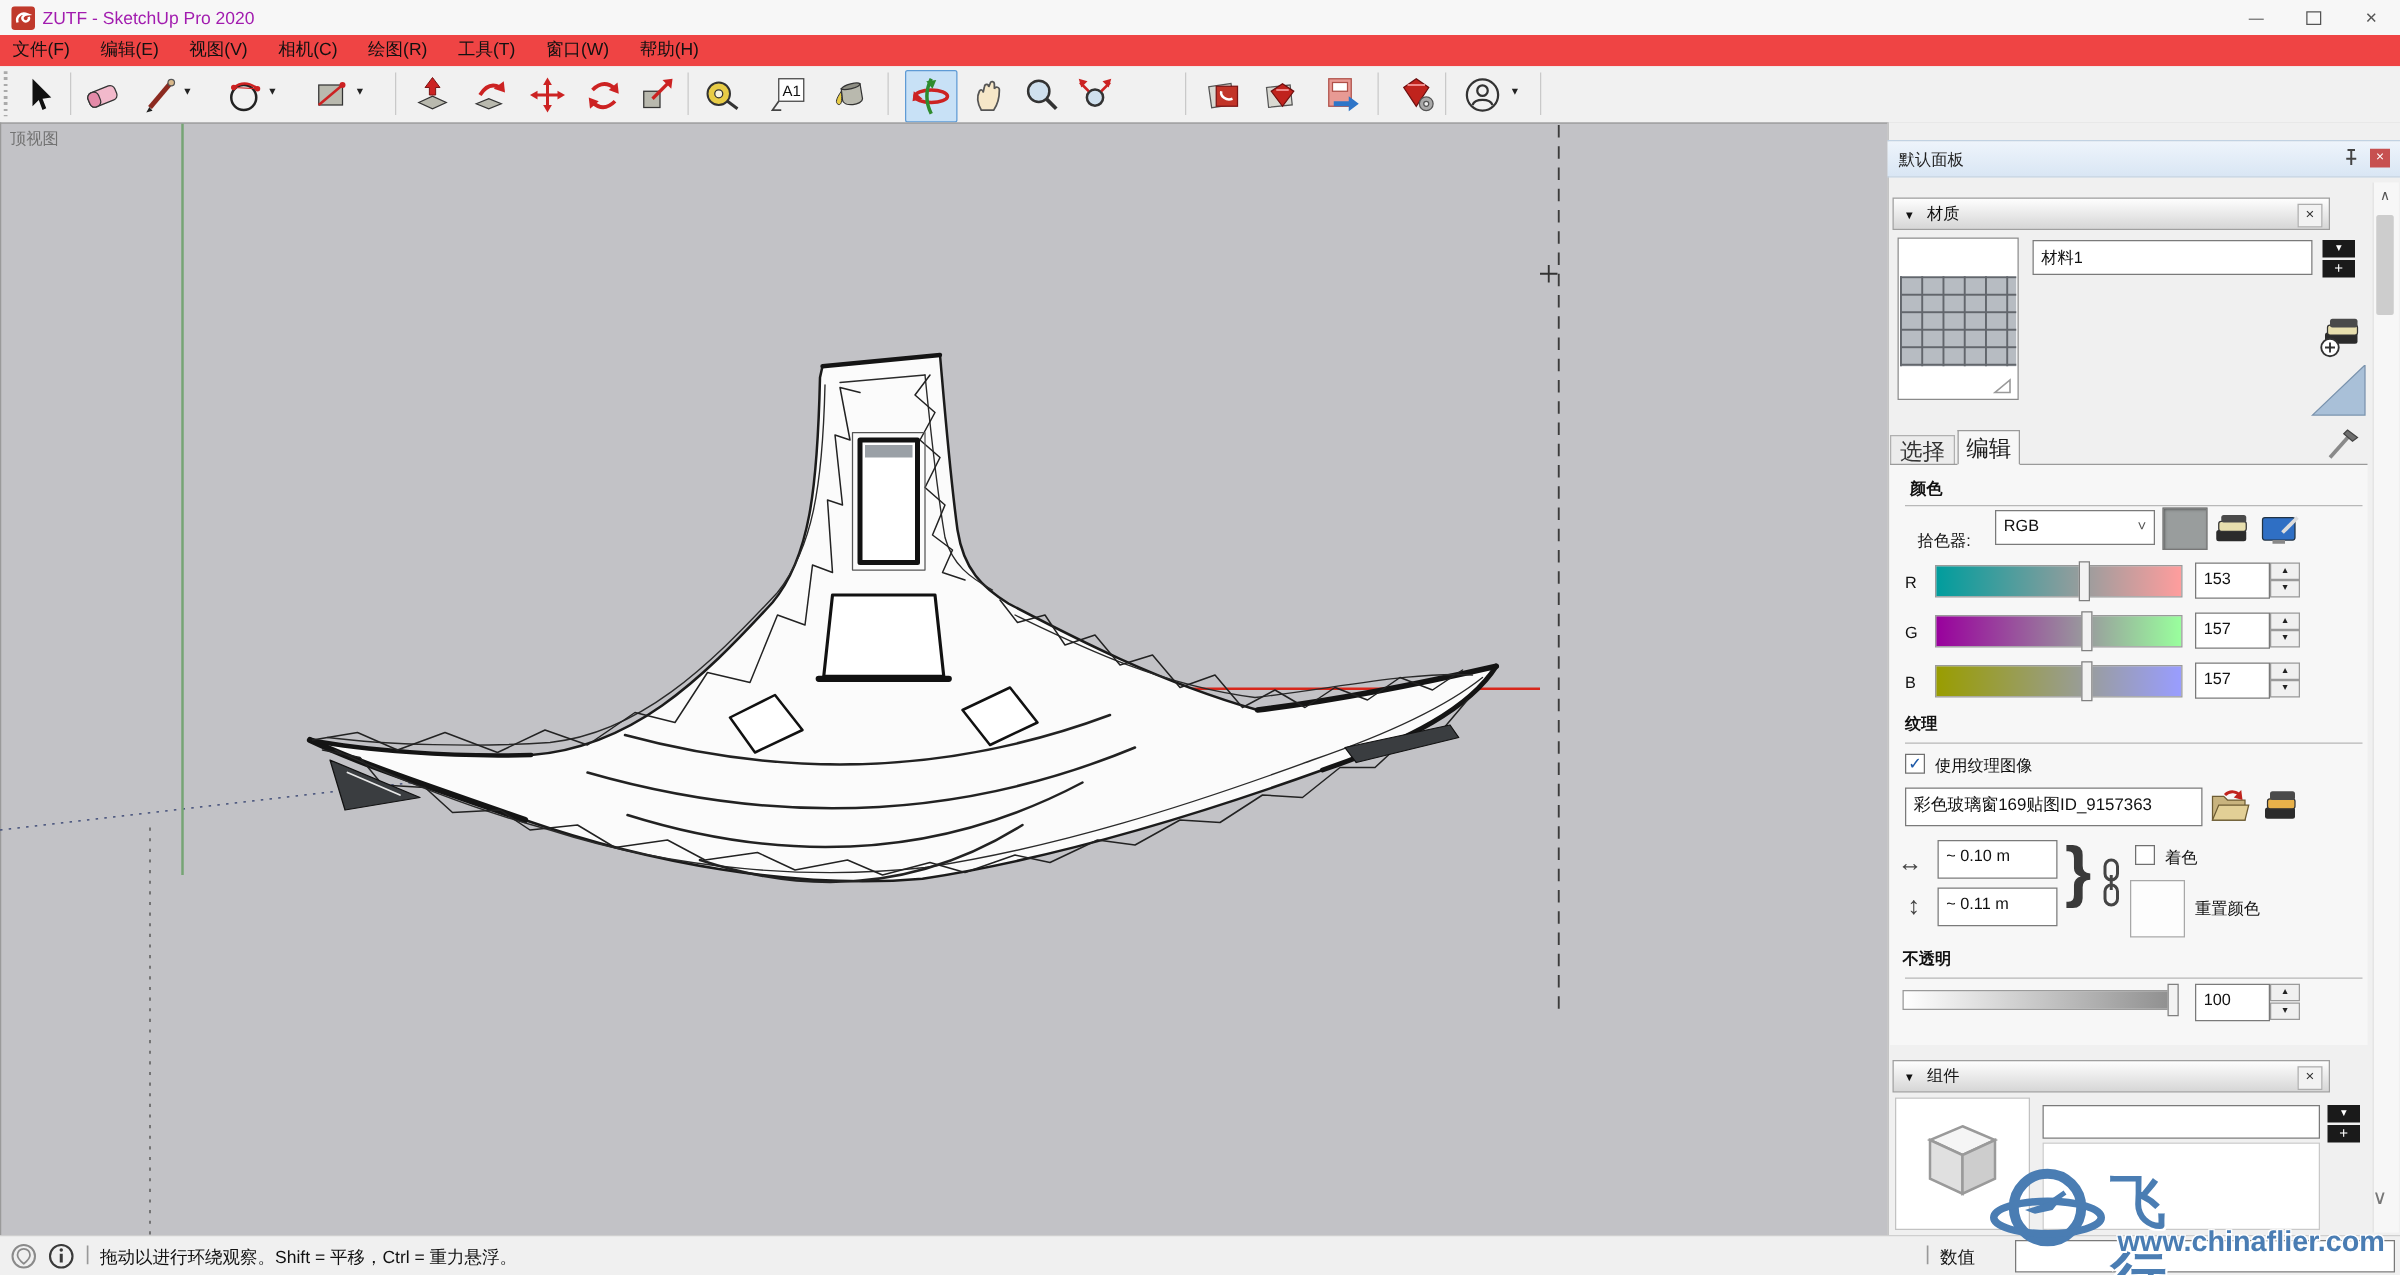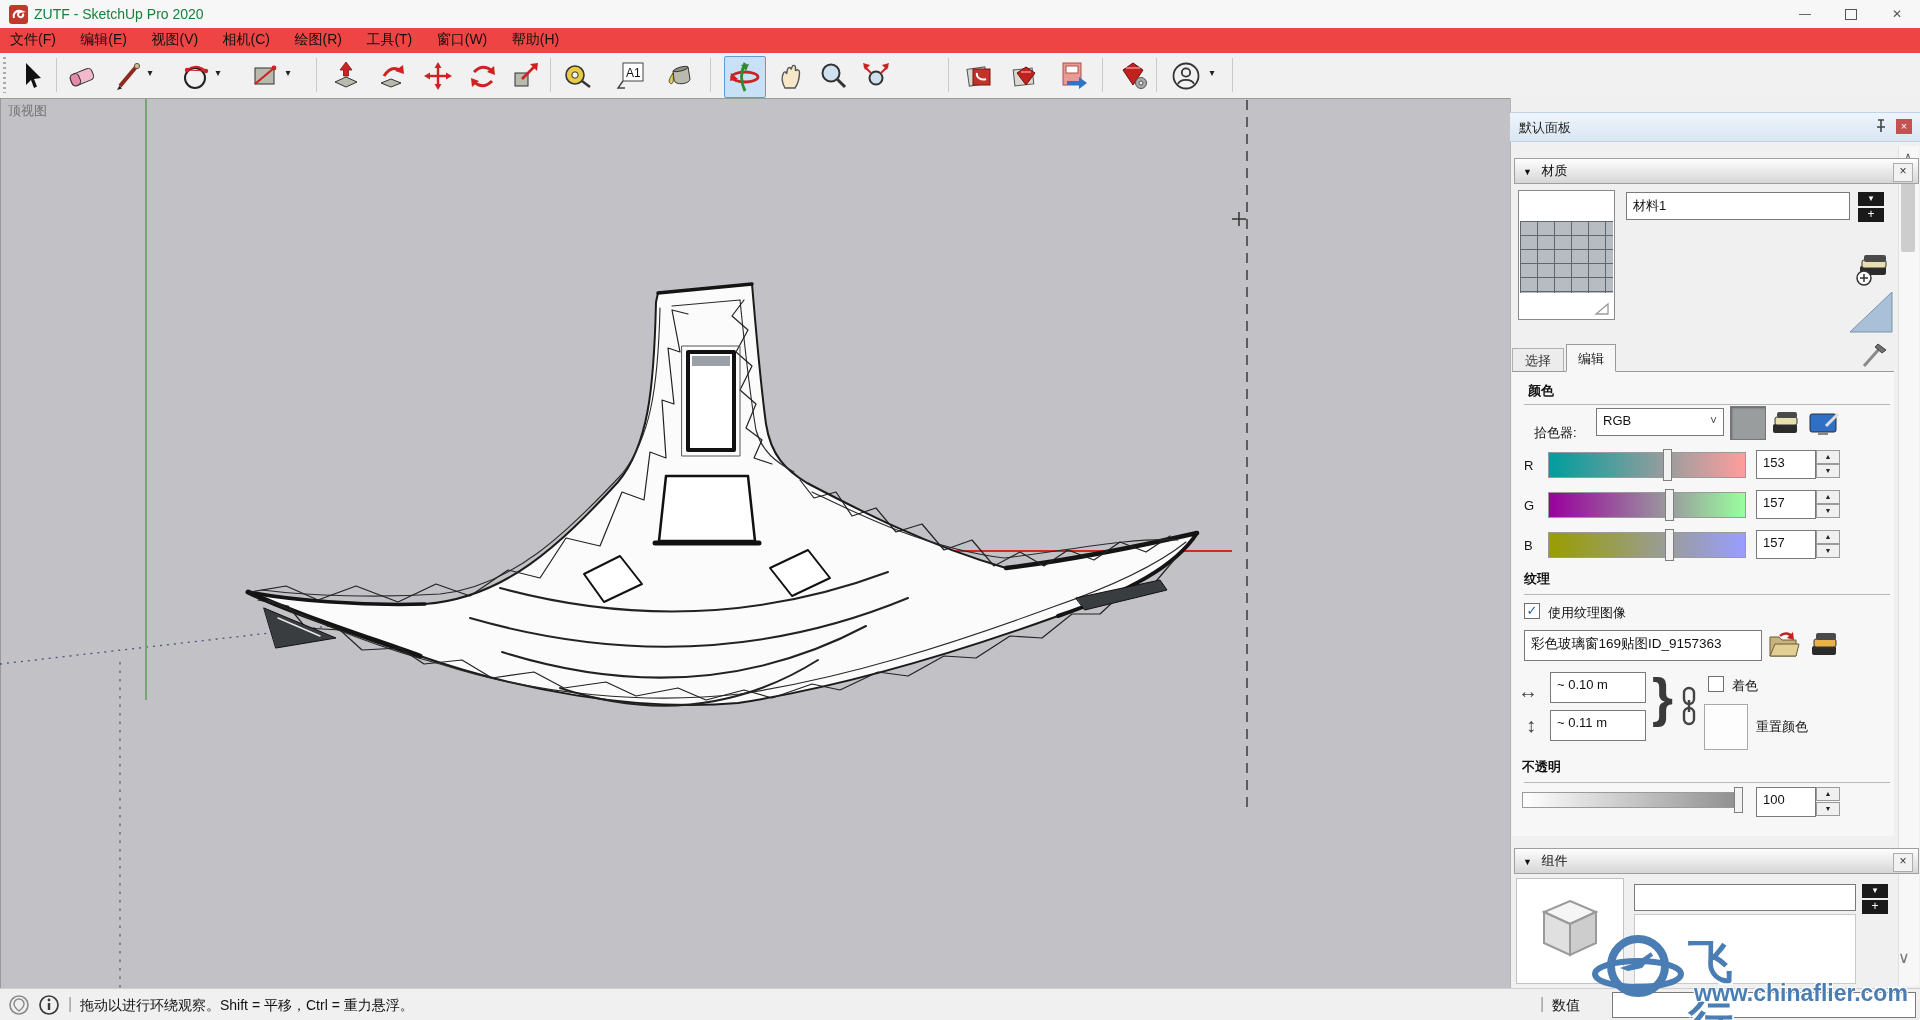--- a/index.html
+++ b/index.html
@@ -1,21 +1,21 @@
 <!DOCTYPE html>
 <html><head>
 <meta charset="utf-8">
 <style>
   html,body{margin:0;padding:0}
   body{width:1920px;height:1020px;overflow:hidden;position:relative;
        font-family:"Liberation Sans",sans-serif;background:#f0f0f0;color:#1a1a1a}
   .abs{position:absolute}
   
   .titlebar{left:0;top:0;width:1920px;height:28px;background:#f7f7f7;border-bottom:1px solid #e3e3e3}
-  .apptitle{left:34px;top:6px;font-size:14px;color:#15803d}
+  .apptitle{left:34px;top:6px;font-size:14px;color:#a21caf}
   .winbtn{top:0;width:46px;height:28px;text-align:center;line-height:28px;font-size:12px;color:#555}
   
   .menubar{left:0;top:28px;width:1920px;height:25px;background:#ef4444}
   .menu-item{display:inline-block;padding:3px 10px 0 10px;font-size:14px;color:#111;height:22px}
   
   .toolbar{left:0;top:53px;width:1920px;height:45px;background:#f1f1f1;border-bottom:1px solid #cfcfcf}
   .tool{position:absolute;top:3px;width:40px;height:40px;display:flex;align-items:center;justify-content:center}
   .tool.active{background:#c8e1f6;border:1px solid 65#5f9bd5;border:1px solid #5f9bd5;border-radius:2px}
   .tdiv{position:absolute;top:5px;width:1px;height:34px;background:#c9c9c9}
   .dd{position:absolute;top:14px;font-size:10px;color:#222;width:12px;text-align:center}
@@ -23,36 +23,36 @@
         background:repeating-linear-gradient(#aaa 0 2px,transparent 2px 5px)}
   
   .viewport{left:0;top:98px;width:1510px;height:890px;background:#c2c2c6;border-top:1px solid #9a9a9a;border-left:1px solid #9a9a9a}
   .viewlabel{left:8px;top:102px;font-size:13px;color:#737373;z-index:5}
   
   .panel{left:1510px;top:98px;width:410px;height:890px;background:#f0f0f0;border-left:1px solid #b5b5b5}
   .paneltitle{left:1510px;top:112px;width:410px;height:30px;background:linear-gradient(#eef4fb,#d9e6f4);
               border-top:1px solid #c2d2e2;border-bottom:1px solid #c2d2e2;font-size:13px;color:#222;
               line-height:30px;padding-left:9px;box-sizing:border-box}
   .closex{background:#c75050;color:#fff;font-size:11px;text-align:center;line-height:15px}
-  .grouphdr{left:1514px;width:405px;height:26px;background:linear-gradient(#fefefe,#d6d6d6);
+  .grouphdr{left:1514px;width:350px;height:26px;background:linear-gradient(#fefefe,#d6d6d6);
             border:1px solid #9f9f9f;box-sizing:border-box;font-size:13px;line-height:24px;color:#111}
   .ghx{position:absolute;right:5px;top:4px;width:18px;height:17px;border:1px solid #adadad;background:#f2f2f2;
        text-align:center;line-height:15px;font-size:12px;color:#333}
   .tfield{background:#fff;border:1px solid #7a7a7a;font-size:13px;color:#111;box-sizing:border-box;
           padding:4px 4px 0 6px;overflow:hidden;white-space:nowrap}
   .seclabel{font-weight:bold;font-size:13px;color:#111}
   .secline{height:1px;background:#b8b8b8;left:1524px;width:366px}
   .rowlabel{font-size:13px;color:#111}
   .track{border:1px solid #9a9a9a;box-sizing:border-box}
   .handle{background:#f2f2f2;border:1px solid #808080;box-sizing:border-box}
   .spinb{position:absolute;left:0;width:24px;height:14px;background:#f0f0f0;border:1px solid #9a9a9a;
          box-sizing:border-box;text-align:center;font-size:7px;line-height:12px;color:#222}
   .cbx{background:#fff;border:1px solid #707070;box-sizing:border-box;text-align:center;
        font-size:13px;line-height:14px;color:#1f5aa8}
-  .tab{position:absolute;box-sizing:border-box;font-size:13px;text-align:center}
+  .tab{position:absolute;box-sizing:border-box;font-size:18px;text-align:center}
   .minibtn{position:absolute;width:26px;height:14px;background:#1a1a1a;color:#fff;text-align:center;
            line-height:13px;font-size:9px}
   .scrollbar{left:1898px;top:146px;width:20px;height:840px;background:#f7f7f7;border-left:1px solid #e0e0e0}
   .watermark-title{font-weight:bold;font-size:45px;color:#4a7db3;letter-spacing:2px;
                    text-shadow:1.5px 1.5px 0 #fff,-1.5px -1.5px 0 #fff,1.5px -1.5px 0 #fff,-1.5px 1.5px 0 #fff}
   .watermark-url{font-weight:bold;font-size:23px;color:#4a7db3;
                  text-shadow:1px 1px 0 #fff,-1px -1px 0 #fff,1px -1px 0 #fff,-1px 1px 0 #fff}
   
   .statusbar{left:0;top:988px;width:1920px;height:32px;background:#f0f0f0;border-top:1px solid #cfcfcf}
   .sbtext{font-size:14px;color:#111}

